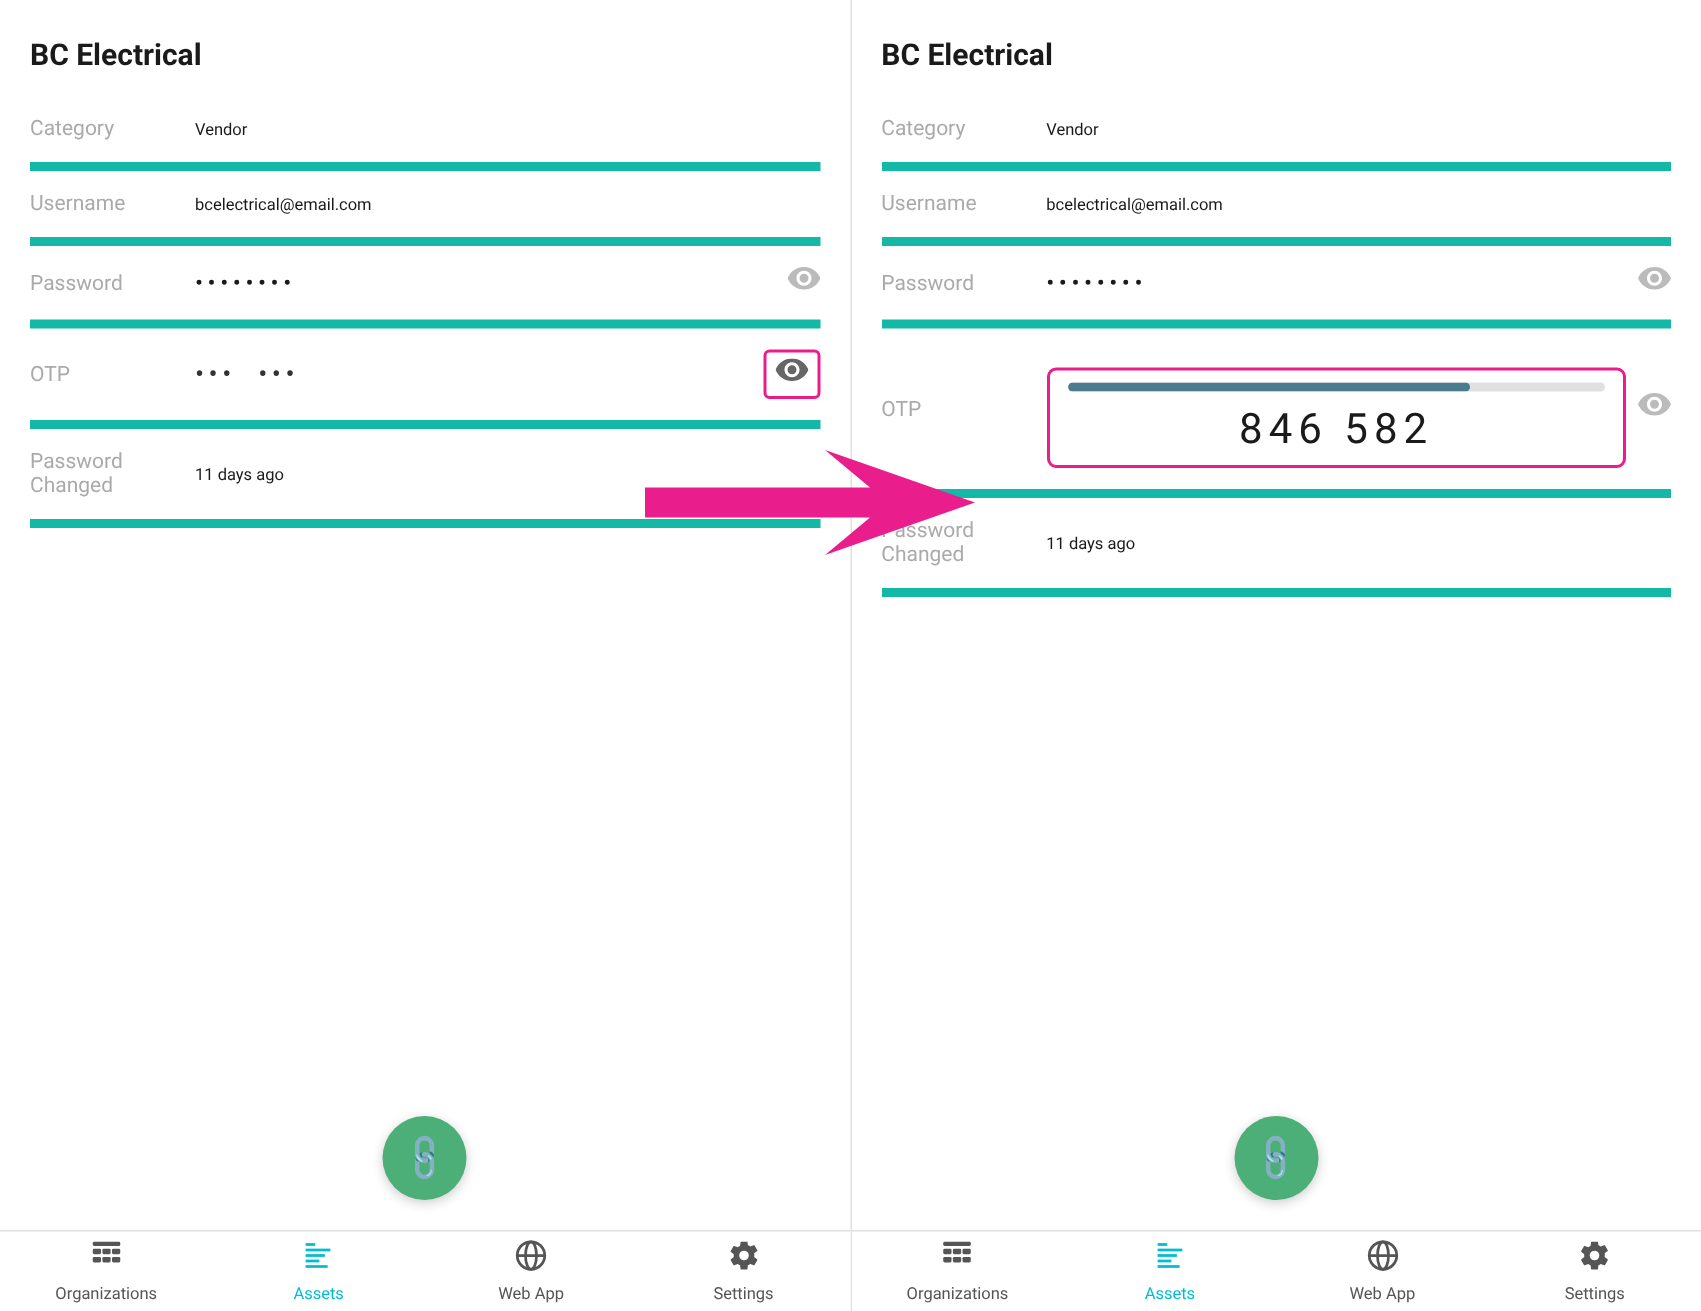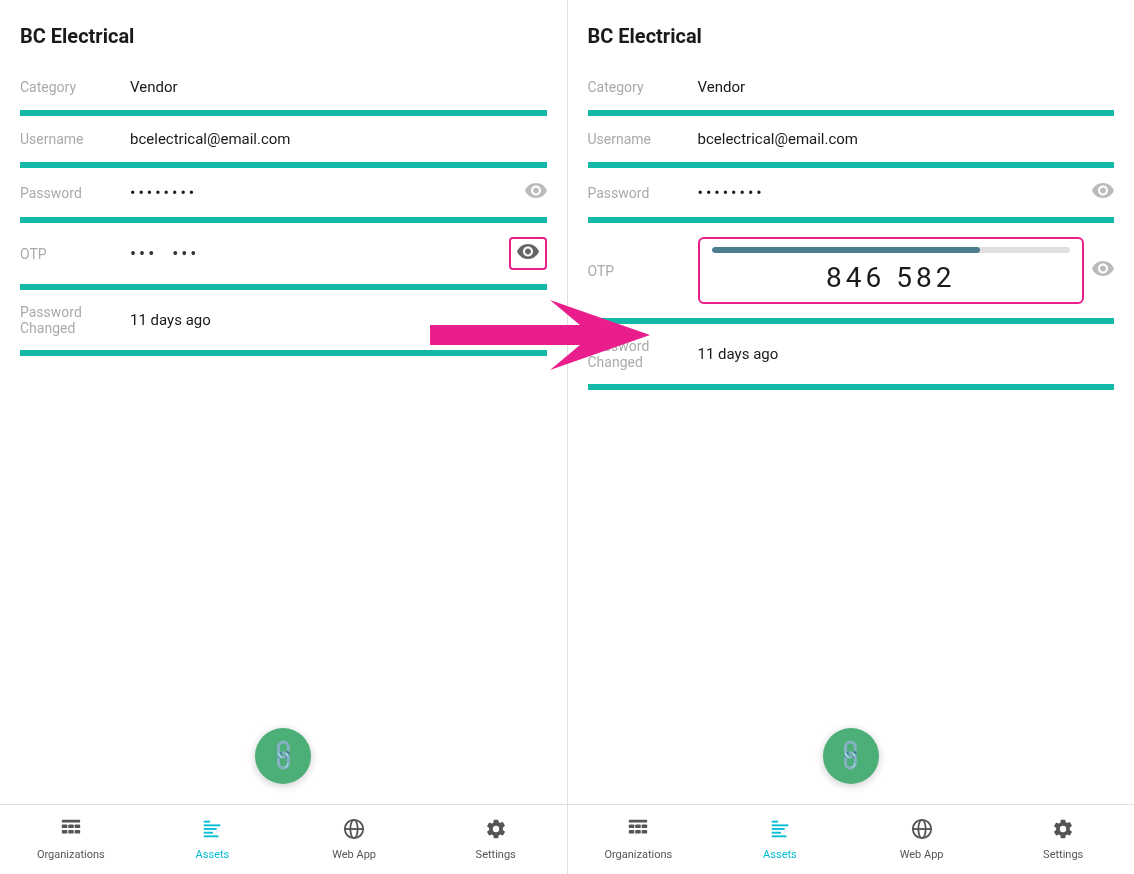--- a/index.html
+++ b/index.html
@@ -46,21 +46,21 @@
 
     .field-label {
       color: #aaa;
       font-size: 14px;
       width: 110px;
       flex-shrink: 0;
     }
 
     .field-value {
       color: #1a1a1a;
-      font-size: 15px;
+      font-size: 11px;
       flex: 1;
     }
 
     .field-icon {
       color: #aaa;
       font-size: 18px;
       cursor: pointer;
       margin-left: auto;
       flex-shrink: 0;
     }
@@ -76,20 +76,21 @@
     .otp-code-box {
       border: 2.5px solid #e91e8c;
       border-radius: 6px;
       padding: 8px 12px;
       flex: 1;
       position: relative;
       display: flex;
       flex-direction: column;
       align-items: center;
       justify-content: center;
+      margin-top: 12px;
     }
 
     .otp-progress-bar {
       width: 100%;
       height: 6px;
       background: #e0e0e0;
       border-radius: 3px;
       margin-bottom: 8px;
       overflow: hidden;
       position: relative;
@@ -136,21 +137,21 @@
       font-size: 22px;
       transform: rotate(-45deg);
       display: inline-block;
     }
 
     
     .bottom-nav {
       display: flex;
       border-top: 1px solid #e0e0e0;
       background: #fff;
-      height: 70px;
+      height: 54px;
       flex-shrink: 0;
     }
 
     .nav-item {
       flex: 1;
       display: flex;
       flex-direction: column;
       align-items: center;
       justify-content: center;
       cursor: pointer;

